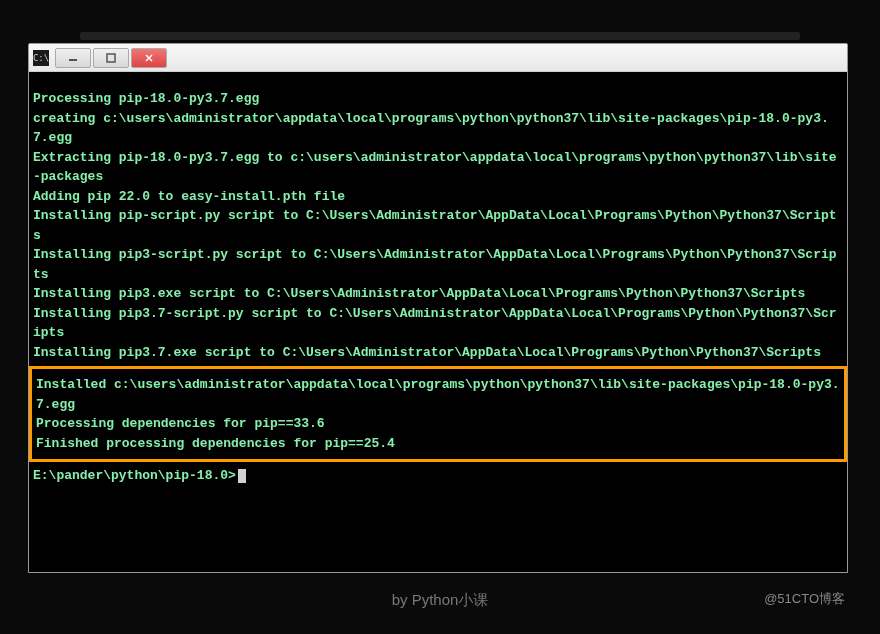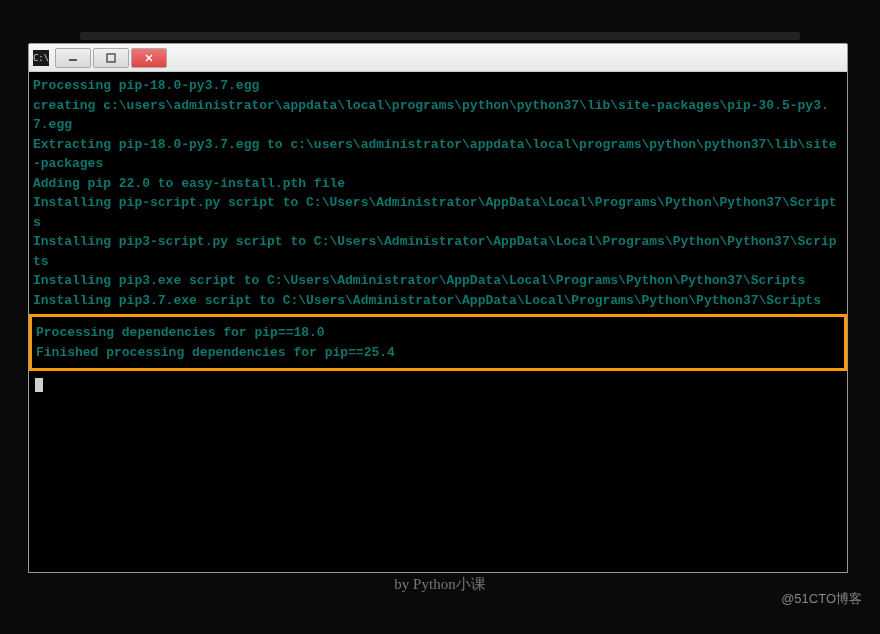--- a/index.html
+++ b/index.html
@@ -68,25 +68,25 @@
       cursor: pointer;
     }
     .win-btn.close {
       background: linear-gradient(to bottom, #e77, #d44);
       color: #fff;
       font-size: 13px;
     }
     .terminal-body {
       background: #000;
       height: calc(100% - 28px);
-      padding: 4px 4px;
+      padding: 17px 4px;
       font-family: 'Consolas', 'Courier New', monospace;
       font-size: 13px;
       font-weight: bold;
-      color: #0f766e;
+      color: #86efac;
       line-height: 1.5;
       overflow: hidden;
       position: relative;
     }
     .terminal-line {
       white-space: pre-wrap;
       word-break: break-all;
     }
     .highlighted-box {
       border: 3px solid #f90;
@@ -99,31 +99,30 @@
     .cursor {
       display: inline-block;
       width: 8px;
       height: 14px;
       background: #d0d0d0;
       vertical-align: middle;
       margin-left: 2px;
     }
     .watermark-center {
       position: absolute;
-      bottom: 40px;
+      bottom: 24px;
       left: 50%;
       transform: translateX(-50%);
       color: #777;
       font-size: 15px;
-      font-family: Liberation Serif, serif;
     }
     .watermark-right {
       position: absolute;
       bottom: 26px;
-      right: 18px;
+      right: 35px;
       color: #888;
       font-size: 13px;
     }
     .tab-shadow {
       position: absolute;
       top: 32px;
       left: 80px;
       right: 80px;
       height: 8px;
       background: #222;
@@ -152,30 +151,32 @@
       <div class="win-btn close">
         <svg width="10" height="10" viewBox="0 0 10 10">
             <line x1="2" y1="2" x2="8" y2="8" stroke="#fff" stroke-width="1.5"></line>
             <line x1="8" y1="2" x2="2" y2="8" stroke="#fff" stroke-width="1.5"></line>
           </svg>
       </div>
     </div>
   </div>
   <div class="terminal-body">
     <div class="terminal-line">Processing pip-18.0-py3.7.egg</div>
-    <div class="terminal-line">creating c:\users\administrator\appdata\local\programs\python\python37\lib\site-packages\pip-30.5-py3.7.egg</div>
+    <div class="terminal-line">creating c:\users\administrator\appdata\local\programs\python\python37\lib\site-packages\pip-18.0-py3.7.egg</div>
     <div class="terminal-line">Extracting pip-18.0-py3.7.egg to c:\users\administrator\appdata\local\programs\python\python37\lib\site-packages</div>
     <div class="terminal-line">Adding pip 22.0 to easy-install.pth file</div>
     <div class="terminal-line">Installing pip-script.py script to C:\Users\Administrator\AppData\Local\Programs\Python\Python37\Scripts</div>
     <div class="terminal-line">Installing pip3-script.py script to C:\Users\Administrator\AppData\Local\Programs\Python\Python37\Scripts</div>
     <div class="terminal-line">Installing pip3.exe script to C:\Users\Administrator\AppData\Local\Programs\Python\Python37\Scripts</div>
+    <div class="terminal-line">Installing pip3.7-script.py script to C:\Users\Administrator\AppData\Local\Programs\Python\Python37\Scripts</div>
     <div class="terminal-line">Installing pip3.7.exe script to C:\Users\Administrator\AppData\Local\Programs\Python\Python37\Scripts</div>
     <div class="highlighted-box">
       <div class="terminal-line"></div>
-      <div class="terminal-line">Processing dependencies for pip==18.0</div>
+      <div class="terminal-line">Installed c:\users\administrator\appdata\local\programs\python\python37\lib\site-packages\pip-18.0-py3.7.egg</div>
+      <div class="terminal-line">Processing dependencies for pip==33.6</div>
       <div class="terminal-line">Finished processing dependencies for pip==25.4</div>
     </div>
-    <div class="terminal-line prompt-line"><span class="cursor"></span></div>
+    <div class="terminal-line prompt-line"><span>E:\pander\python\pip-18.0&gt;</span><span class="cursor"></span></div>
   </div>
 </div>
 
 <div class="watermark-center">by Python小课</div>
 <div class="watermark-right">@51CTO博客</div>
 
 </body></html>

